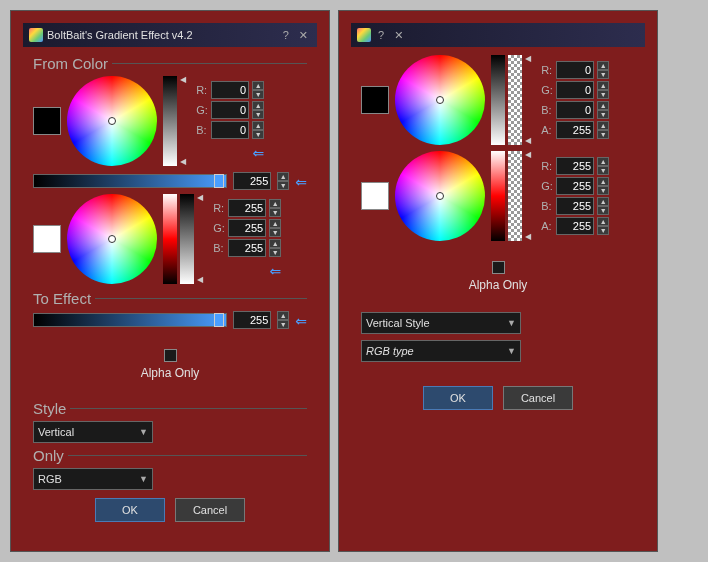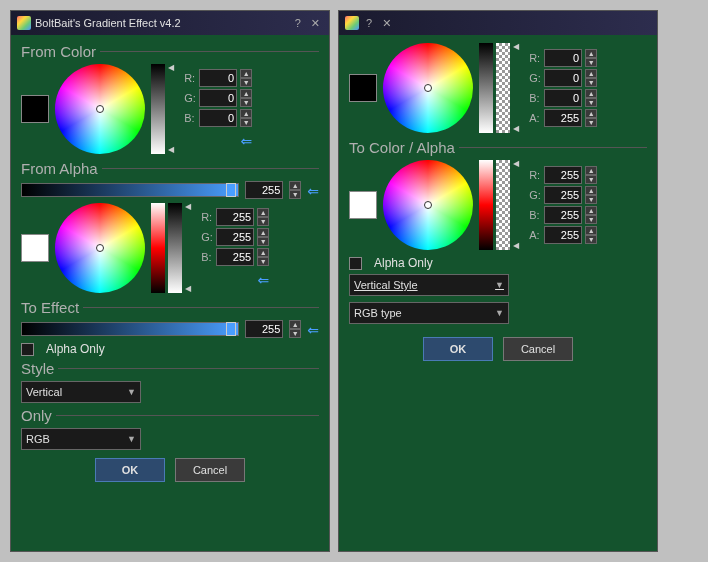--- a/index.html
+++ b/index.html
@@ -8,25 +8,25 @@
       font-family: 'Segoe UI', Tahoma, sans-serif;
       font-size: 12px;
       display: flex;
       gap: 8px;
       padding: 10px;
       width: 708px;
       min-height: 562px;
     }
 
     .dialog {
-      background: #14532d;
+      background: #7f1d1d;
       border: 1px solid #555;
       color: #e0e0e0;
       width: 320px;
-      padding: 0;
+      padding: 12px;
       position: relative;
     }
 
     .title-bar {
       background: linear-gradient(to right, #1a1a2e, #2d2d4e);
       display: flex;
       align-items: center;
       padding: 4px 6px;
       height: 24px;
       gap: 4px;
@@ -230,22 +230,23 @@
       transform: translateY(-50%);
       width: 10px;
       height: 14px;
       background: #4a9eff;
       border: 1px solid #ccc;
     }
 
     .checkbox-row {
       display: flex;
       align-items: center;
-      gap: 12px;
-      margin: 4px 0;
+      gap: 4px;
+      margin: 20px 0;
+      flex-direction: column;
     }
 
     .checkbox {
       width: 13px;
       height: 13px;
       border: 1px solid #888;
       background: #1a1a1a;
       cursor: pointer;
     }
 
@@ -284,21 +285,20 @@
       height: 24px;
       background: #3a3a3a;
       border: 1px solid #777;
       color: #e0e0e0;
       font-size: 11px;
       cursor: pointer;
     }
     .dialog-btn.ok {
       background: #2d4a6e;
       border-color: #4a7ab5;
-      font-weight: bold;
     }
 
     .strips-group {
       display: flex;
       gap: 3px;
     }
   </style>
 </head>
 <body>
 
@@ -352,21 +352,20 @@
             </div>
           </div>
           <div style="display:flex;justify-content:flex-end;margin-top:2px;">
             <span class="arrow-link">⇐</span>
           </div>
         </div>
       </div>
     </div>
 
     <div class="section-group">
-      <div class="section-label">From Alpha</div>
       <div class="slider-row">
         <div class="slider-track">
           <div class="slider-thumb"></div>
         </div>
         <input class="num-input" type="text" value="255" style="">
         <div class="spin-btns">
           <button class="spin-btn">▲</button>
           <button class="spin-btn">▼</button>
         </div>
         <span class="arrow-link">⇐</span>
@@ -518,21 +517,20 @@
             <div class="spin-btns">
               <button class="spin-btn">▲</button>
               <button class="spin-btn">▼</button>
             </div>
           </div>
         </div>
       </div>
     </div>
 
     <div class="section-group">
-      <div class="section-label">To Color / Alpha</div>
       <div class="color-row">
         <div class="color-swatch" style="background:#fff"></div>
         <div class="color-wheel">
           <div class="wheel-dot"></div>
         </div>
         <div class="strips-group">
           <div class="gradient-strip red-strip"></div>
           <div style="width:14px;height:90px;background:repeating-conic-gradient(#999 0% 25%,#fff 0% 50%) 0 0/6px 6px;"></div>
           <div style="display:flex;flex-direction:column;justify-content:space-between;align-items:center;">
             <span class="arrow-marker">◀</span>
@@ -575,27 +573,27 @@
         </div>
       </div>
     </div>
 
     <div class="checkbox-row">
       <div class="checkbox"></div>
       <span>Alpha Only</span>
     </div>
 
     <div class="section-group" style="margin-bottom:6px;">
-      <div class="dropdown" style="width:160px;text-decoration:underline;">
+      <div class="dropdown" style="width:160px;">
         <span>Vertical Style</span>
         <span class="dropdown-arrow">▼</span>
       </div>
     </div>
 
-    <div class="section-group" style="margin-bottom:13px;">
+    <div class="section-group" style="margin-bottom:24px;font-style:italic;">
       <div class="dropdown" style="width:160px;">
         <span>RGB type</span>
         <span class="dropdown-arrow">▼</span>
       </div>
     </div>
 
     <div class="button-row">
       <button class="dialog-btn ok">OK</button>
       <button class="dialog-btn">Cancel</button>
     </div>

